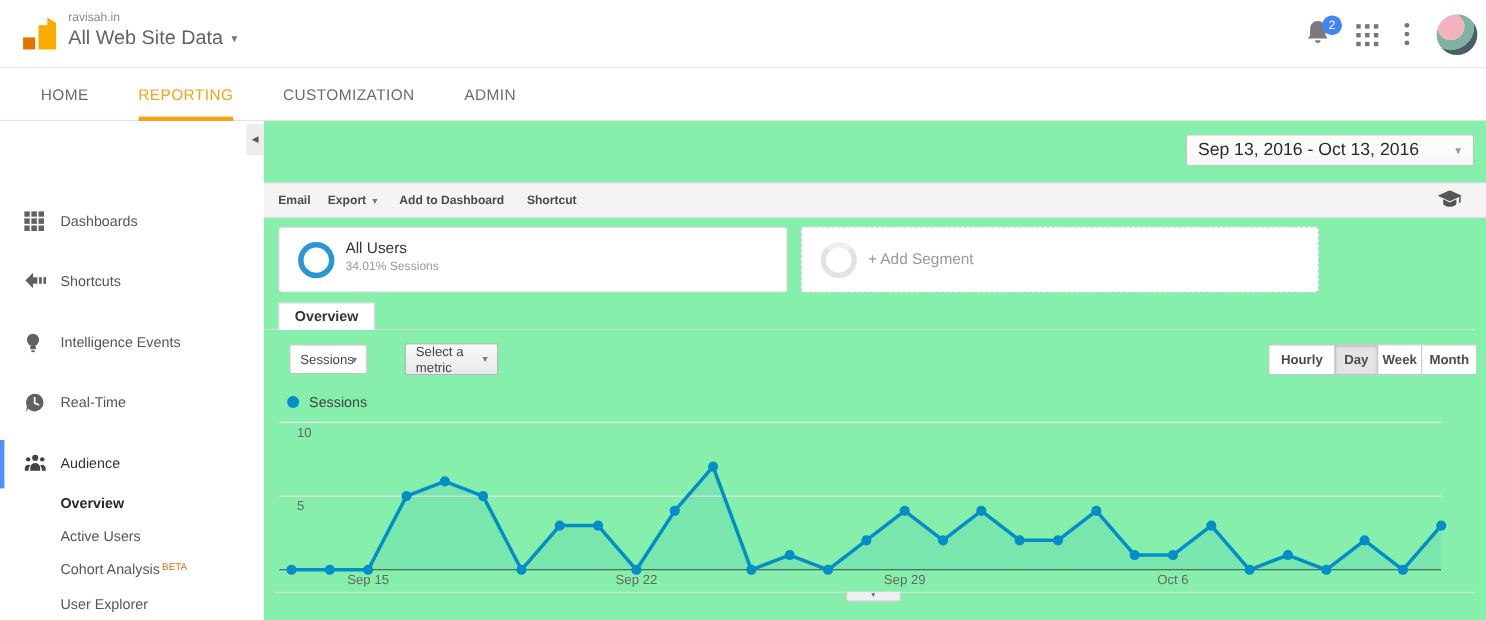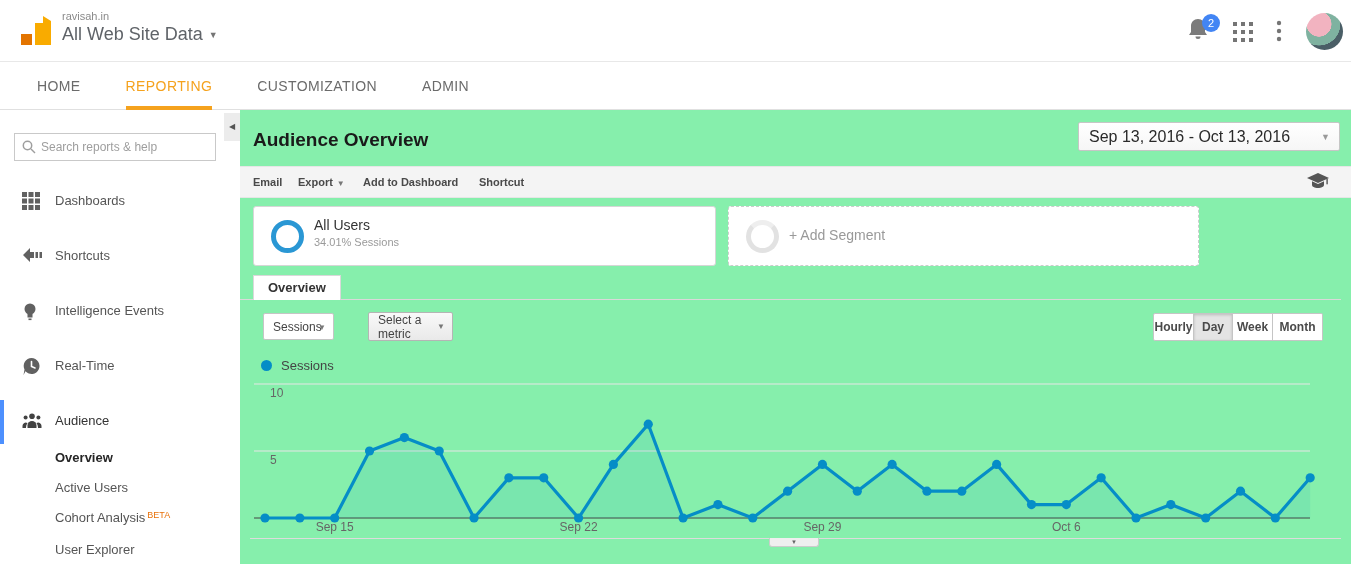--- a/index.html
+++ b/index.html
@@ -155,27 +155,20 @@
 
   <div class="navbar">
     <div class="navtab">HOME</div>
     <div class="navtab active">REPORTING</div>
     <div class="navtab">CUSTOMIZATION</div>
     <div class="navtab">ADMIN</div>
   </div>
 
   <div class="sidebar">
     <div class="collapse-btn">◀</div>
-    <div class="searchbox">
-      <svg width="14" height="14" viewBox="0 0 14 14">
-        <circle cx="5.5" cy="5.5" r="4.2" fill="none" stroke="#9e9e9e" stroke-width="1.5"></circle>
-        <line x1="9" y1="9" x2="13" y2="13" stroke="#9e9e9e" stroke-width="1.5"></line>
-      </svg>
-      <input type="text" placeholder="Search reports &amp; help" style="">
-    </div>
 
     <div class="side-item" style="top:79px">
       <svg class="icn" width="18" height="18" viewBox="0 0 18 18">
         <g fill="#616161">
           <rect x="0" y="0" width="5" height="5"></rect>
             <rect x="6.5" y="0" width="5" height="5"></rect>
             <rect x="13" y="0" width="5" height="5"></rect>
           <rect x="0" y="6.5" width="5" height="5"></rect>
             <rect x="6.5" y="6.5" width="5" height="5"></rect>
             <rect x="13" y="6.5" width="5" height="5"></rect>
@@ -228,21 +221,20 @@
     </div>
 
     <div class="side-child current" style="top:340px">Overview</div>
     <div class="side-child" style="top:370px">Active Users</div>
     <div class="side-child" style="top:400px">
       <span>Cohort Analysis</span><span class="beta">BETA</span>
     </div>
     <div class="side-child" style="top:432px">User Explorer</div>
   </div>
 
-  <h1 class="page-title">Audience Overview</h1>
 
   <div class="datebox">
     <span class="dtext">Sep 13, 2016 - Oct 13, 2016</span>
     <span class="dcaret">▼</span>
   </div>
 
   <div class="action-strip">
     <span class="act" style="left:13px">Email</span>
     <span class="act" style="left:58px"><span>Export</span><span class="caret">▼</span></span>
     <span class="act" style="left:123px">Add to Dashboard</span>
@@ -271,21 +263,21 @@
     <span>Sessions</span>
     <span class="bcaret">▼</span>
   </button>
   <span class="vs-label">vs.</span>
   <button class="btn metric-btn">
     <span>Select a metric</span>
     <span class="bcaret">▼</span>
   </button>
 
   <div class="intervals">
-    <button class="ibtn" style="width:41px">Hourly</button>
+    <button class="ibtn" style="width:61px">Hourly</button>
     <button class="ibtn active" style="width:39px">Day</button>
     <button class="ibtn" style="width:40px">Week</button>
     <button class="ibtn" style="width:50px">Month</button>
   </div>
 
   <div class="legend-dot"></div>
   <div class="legend-label">Sessions</div>
 
   <svg class="chart-svg" width="1105" height="160">
       <line x1="14" y1="75" x2="1070" y2="75" stroke="#e6e6e6" stroke-width="1"></line>

